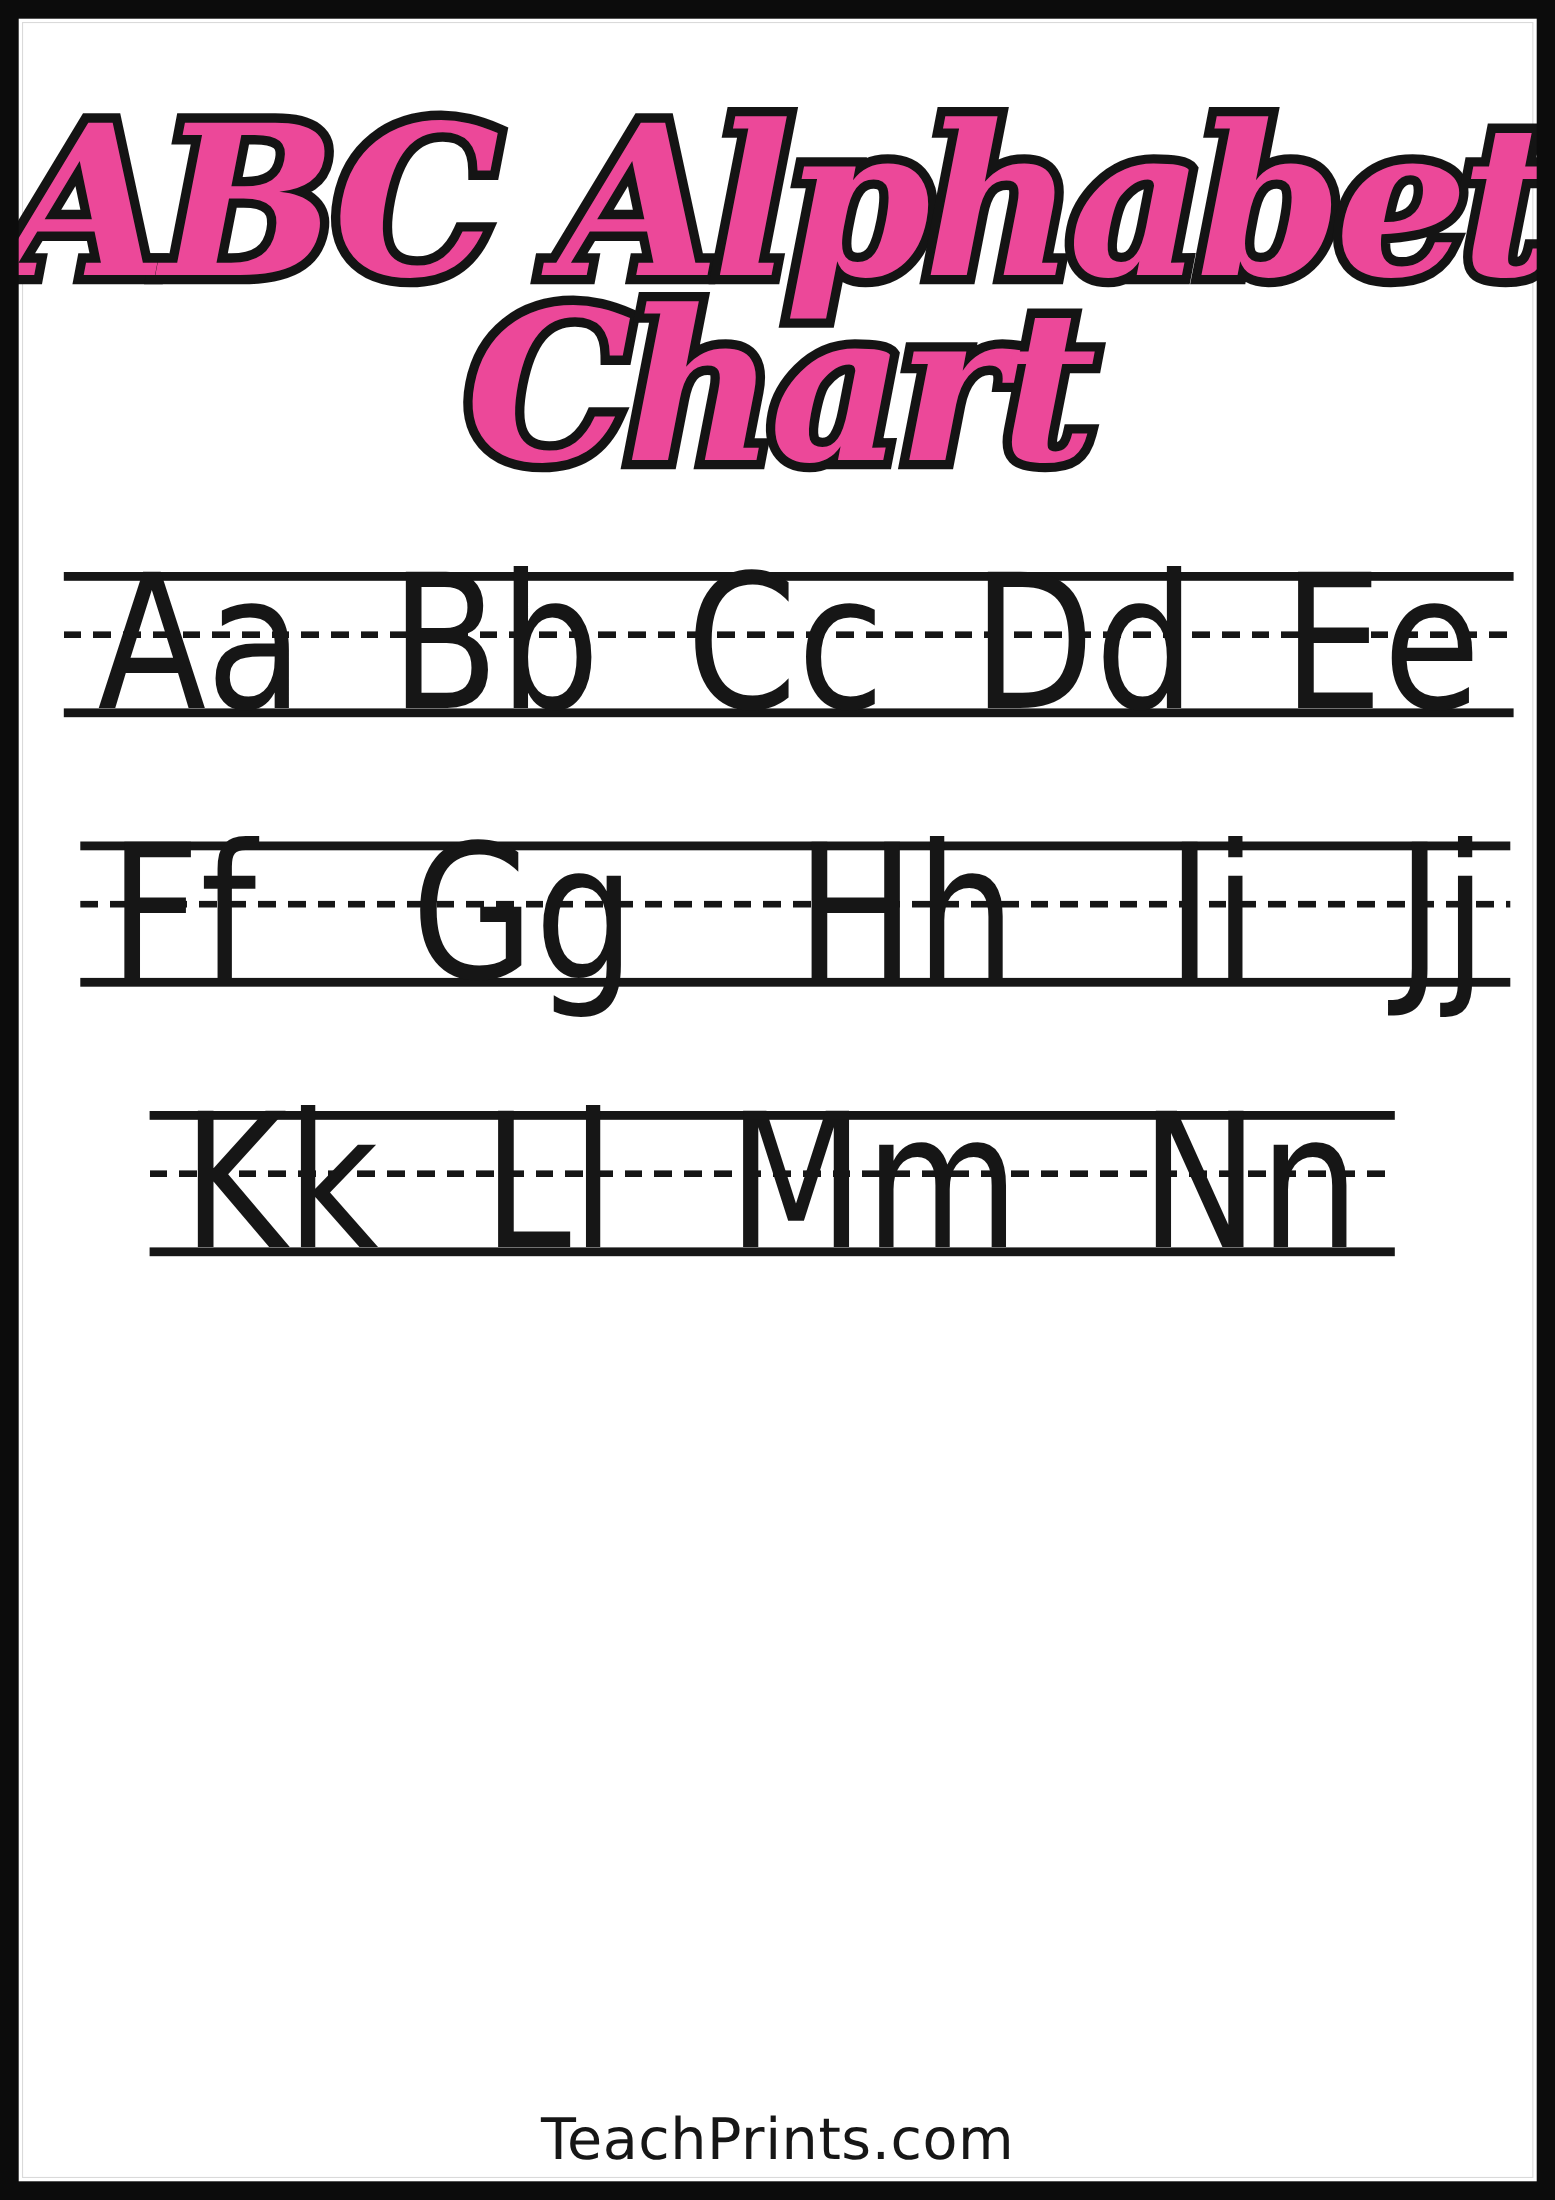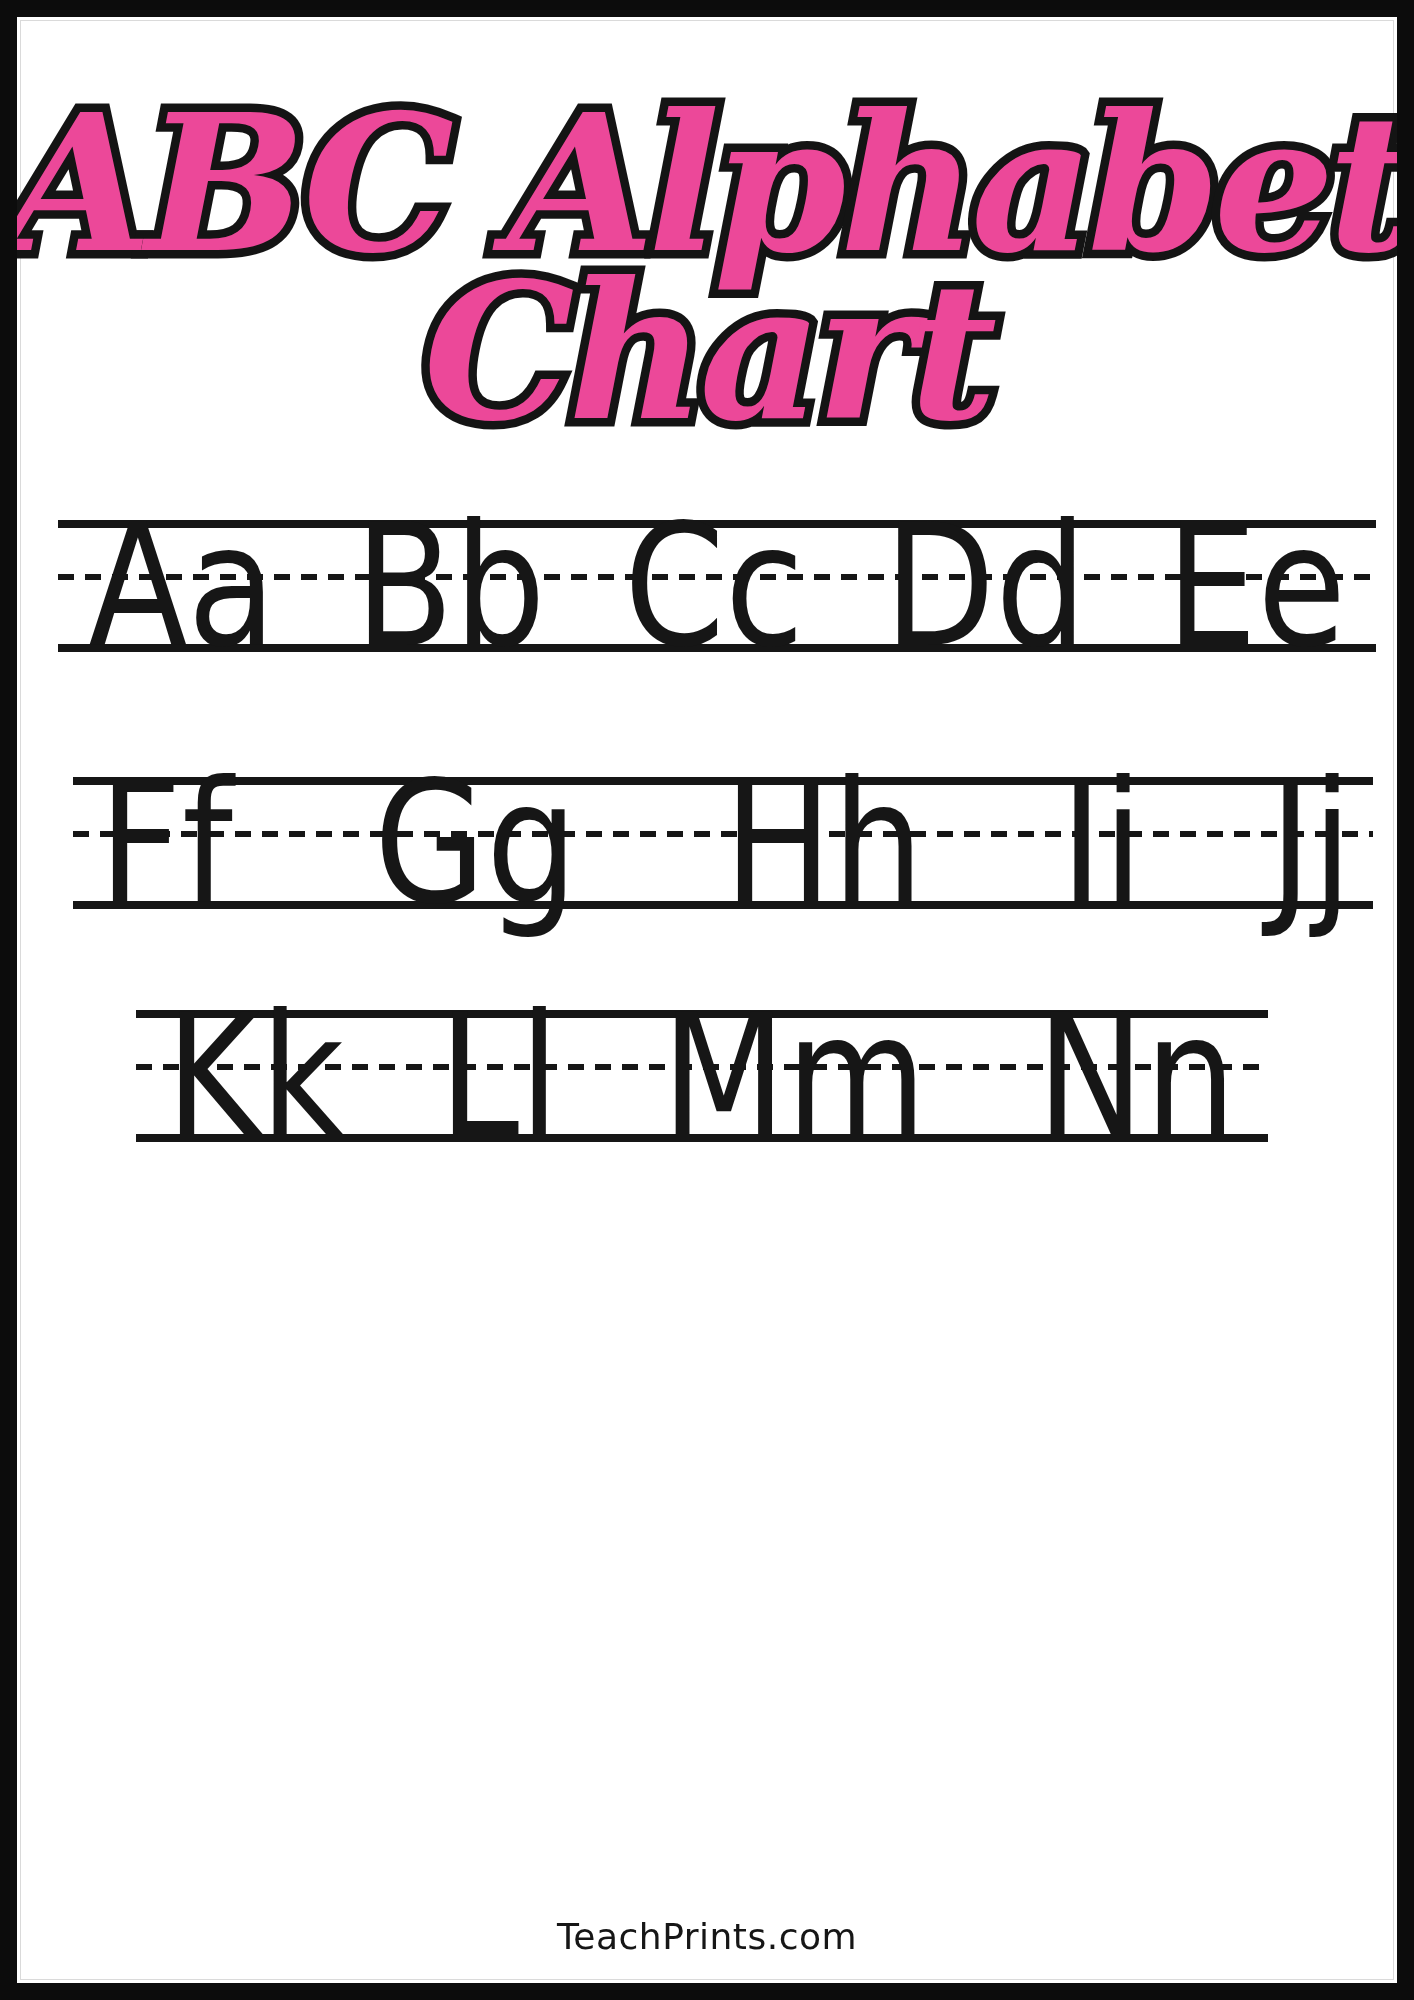--- a/index.html
+++ b/index.html
@@ -80,21 +80,21 @@
   .pair{
     display:inline-block;
     transform:scaleX(0.85);
     transform-origin:center;
   }
 
   
   .footer{
     position:absolute;left:0;right:0;top:1916px;
     text-align:center;
-    font-size:36px;
+    font-size:52px;
     font-weight:500;
     letter-spacing:0.5px;
     color:#161616;
     z-index:2;
   }
 </style>
 </head>
 <body>
 
 <div class="page">
@@ -112,21 +112,21 @@
     <div class="rule rule-base"></div>
     <div class="letters">
       <span class="pair">Aa</span>
       <span class="pair">Bb</span>
       <span class="pair">Cc</span>
       <span class="pair">Dd</span>
       <span class="pair">Ee</span>
     </div>
   </div>
 
-  <div class="abc-row" style="top:765px;left:73px;width:1300px;margin-top:12px;">
+  <div class="abc-row" style="top:765px;left:73px;width:1300px;">
     <div class="rule rule-top"></div>
     <div class="rule rule-mid"></div>
     <div class="rule rule-base"></div>
     <div class="letters">
       <span class="pair">Ff</span>
       <span class="pair">Gg</span>
       <span class="pair">Hh</span>
       <span class="pair">Ii</span>
       <span class="pair">Jj</span>
     </div>

